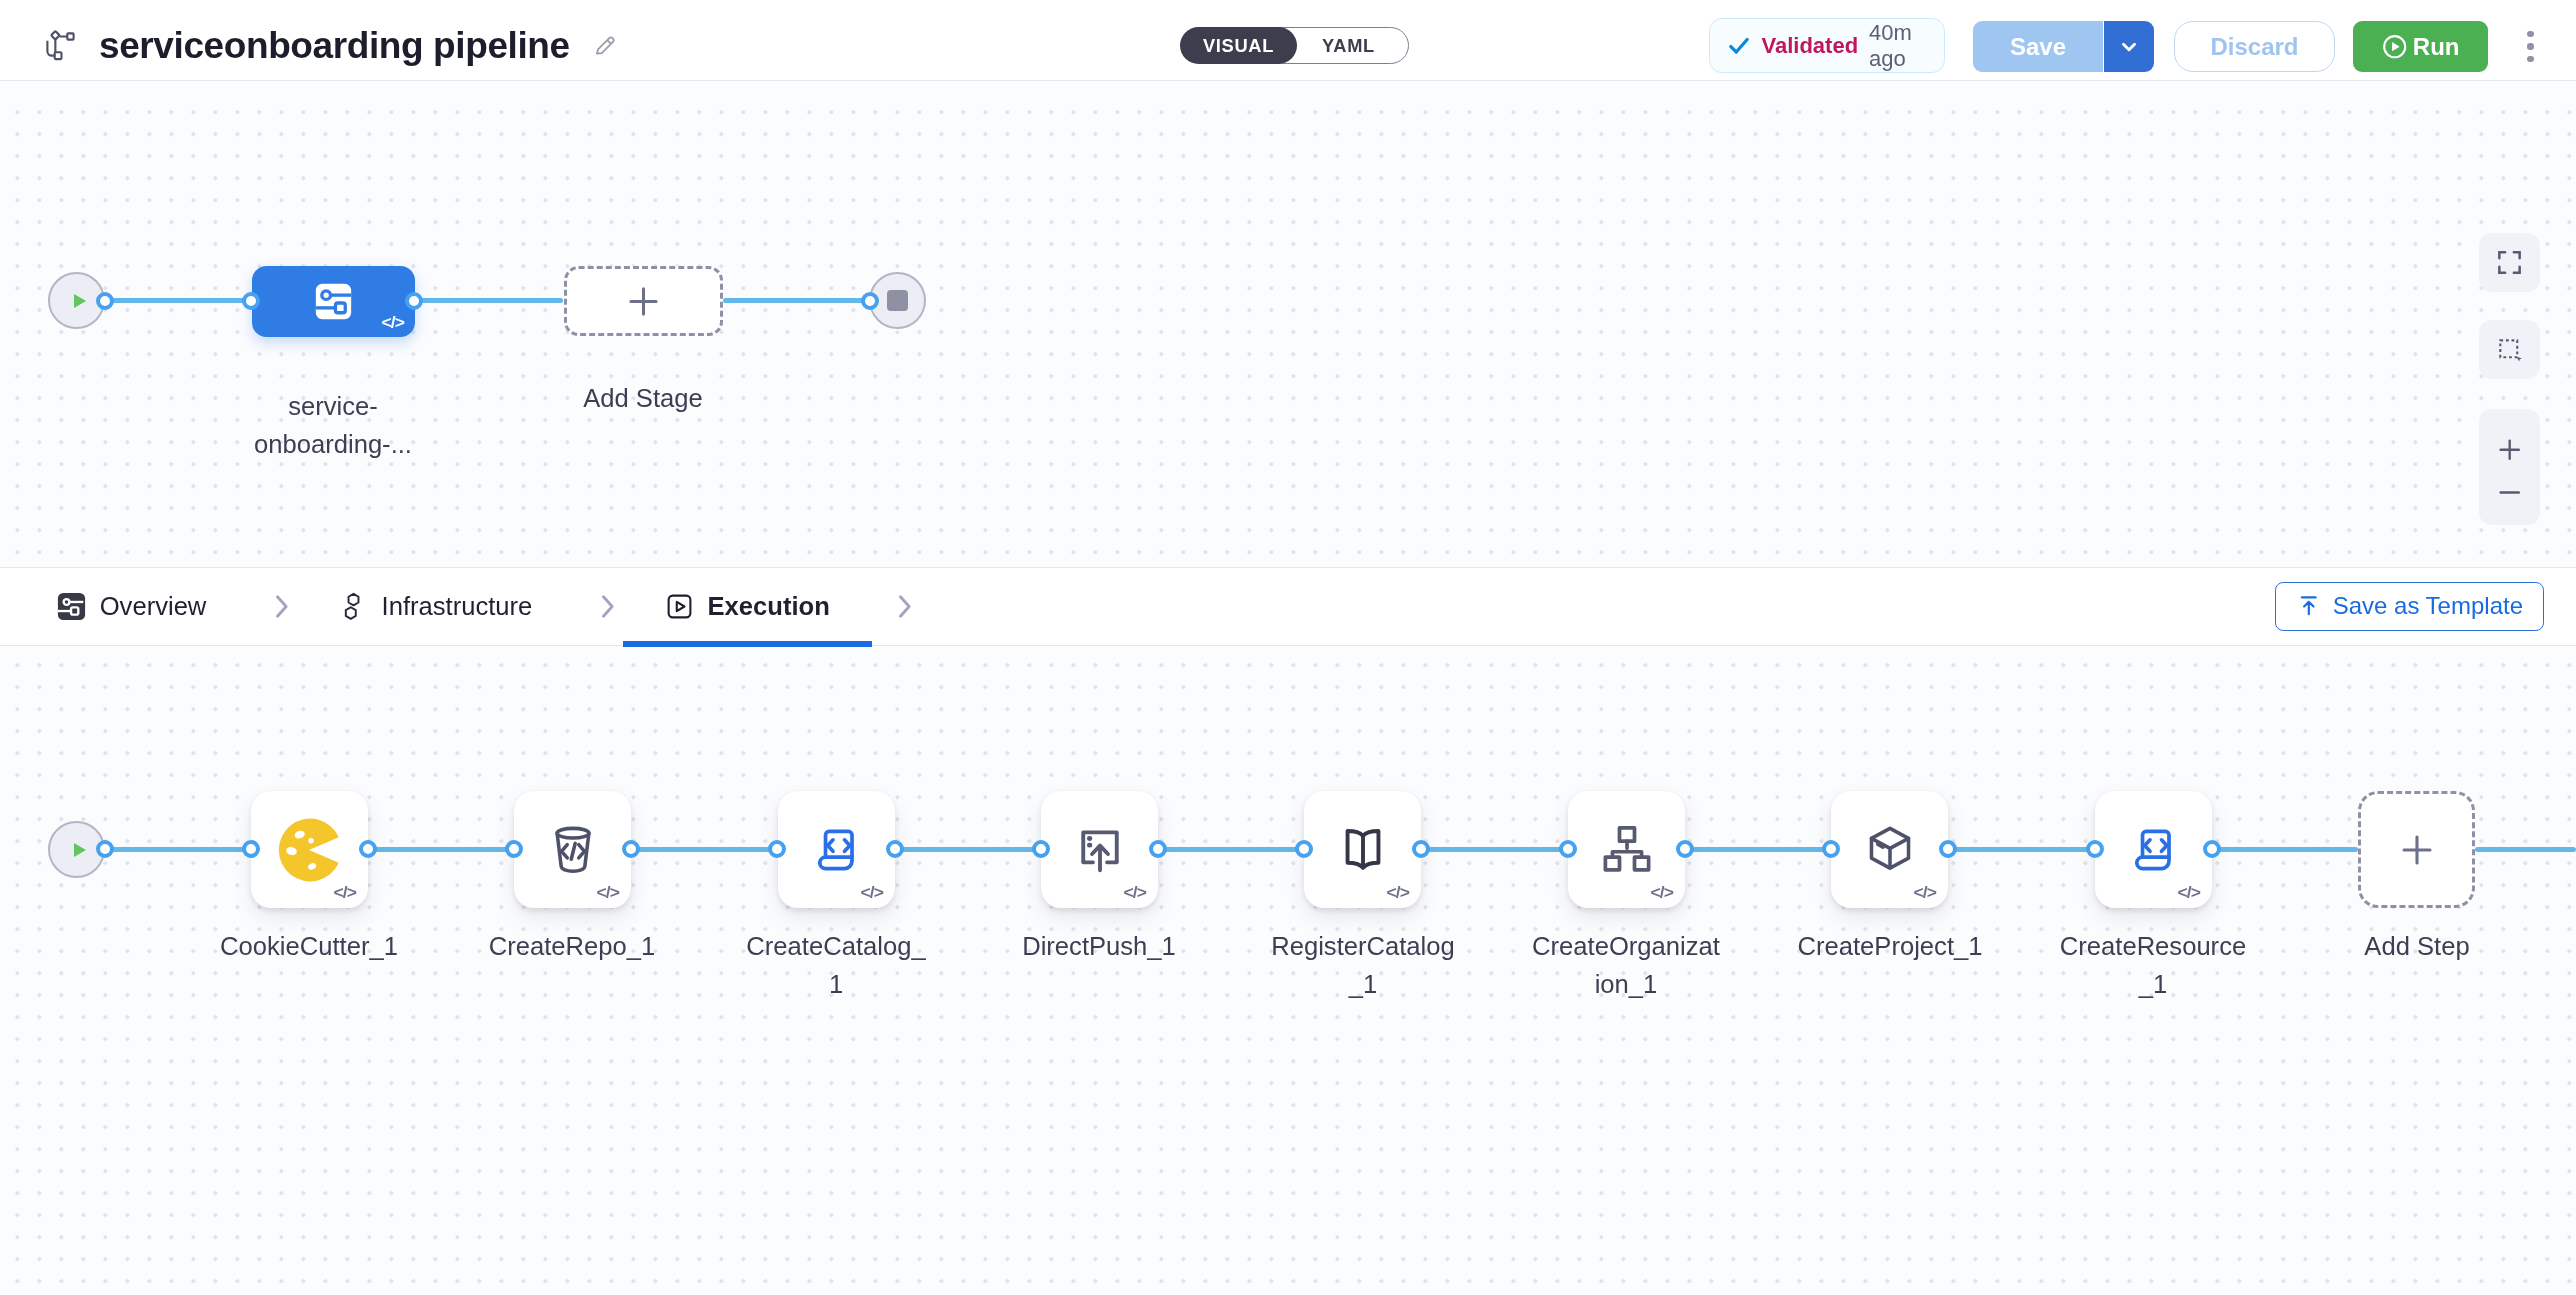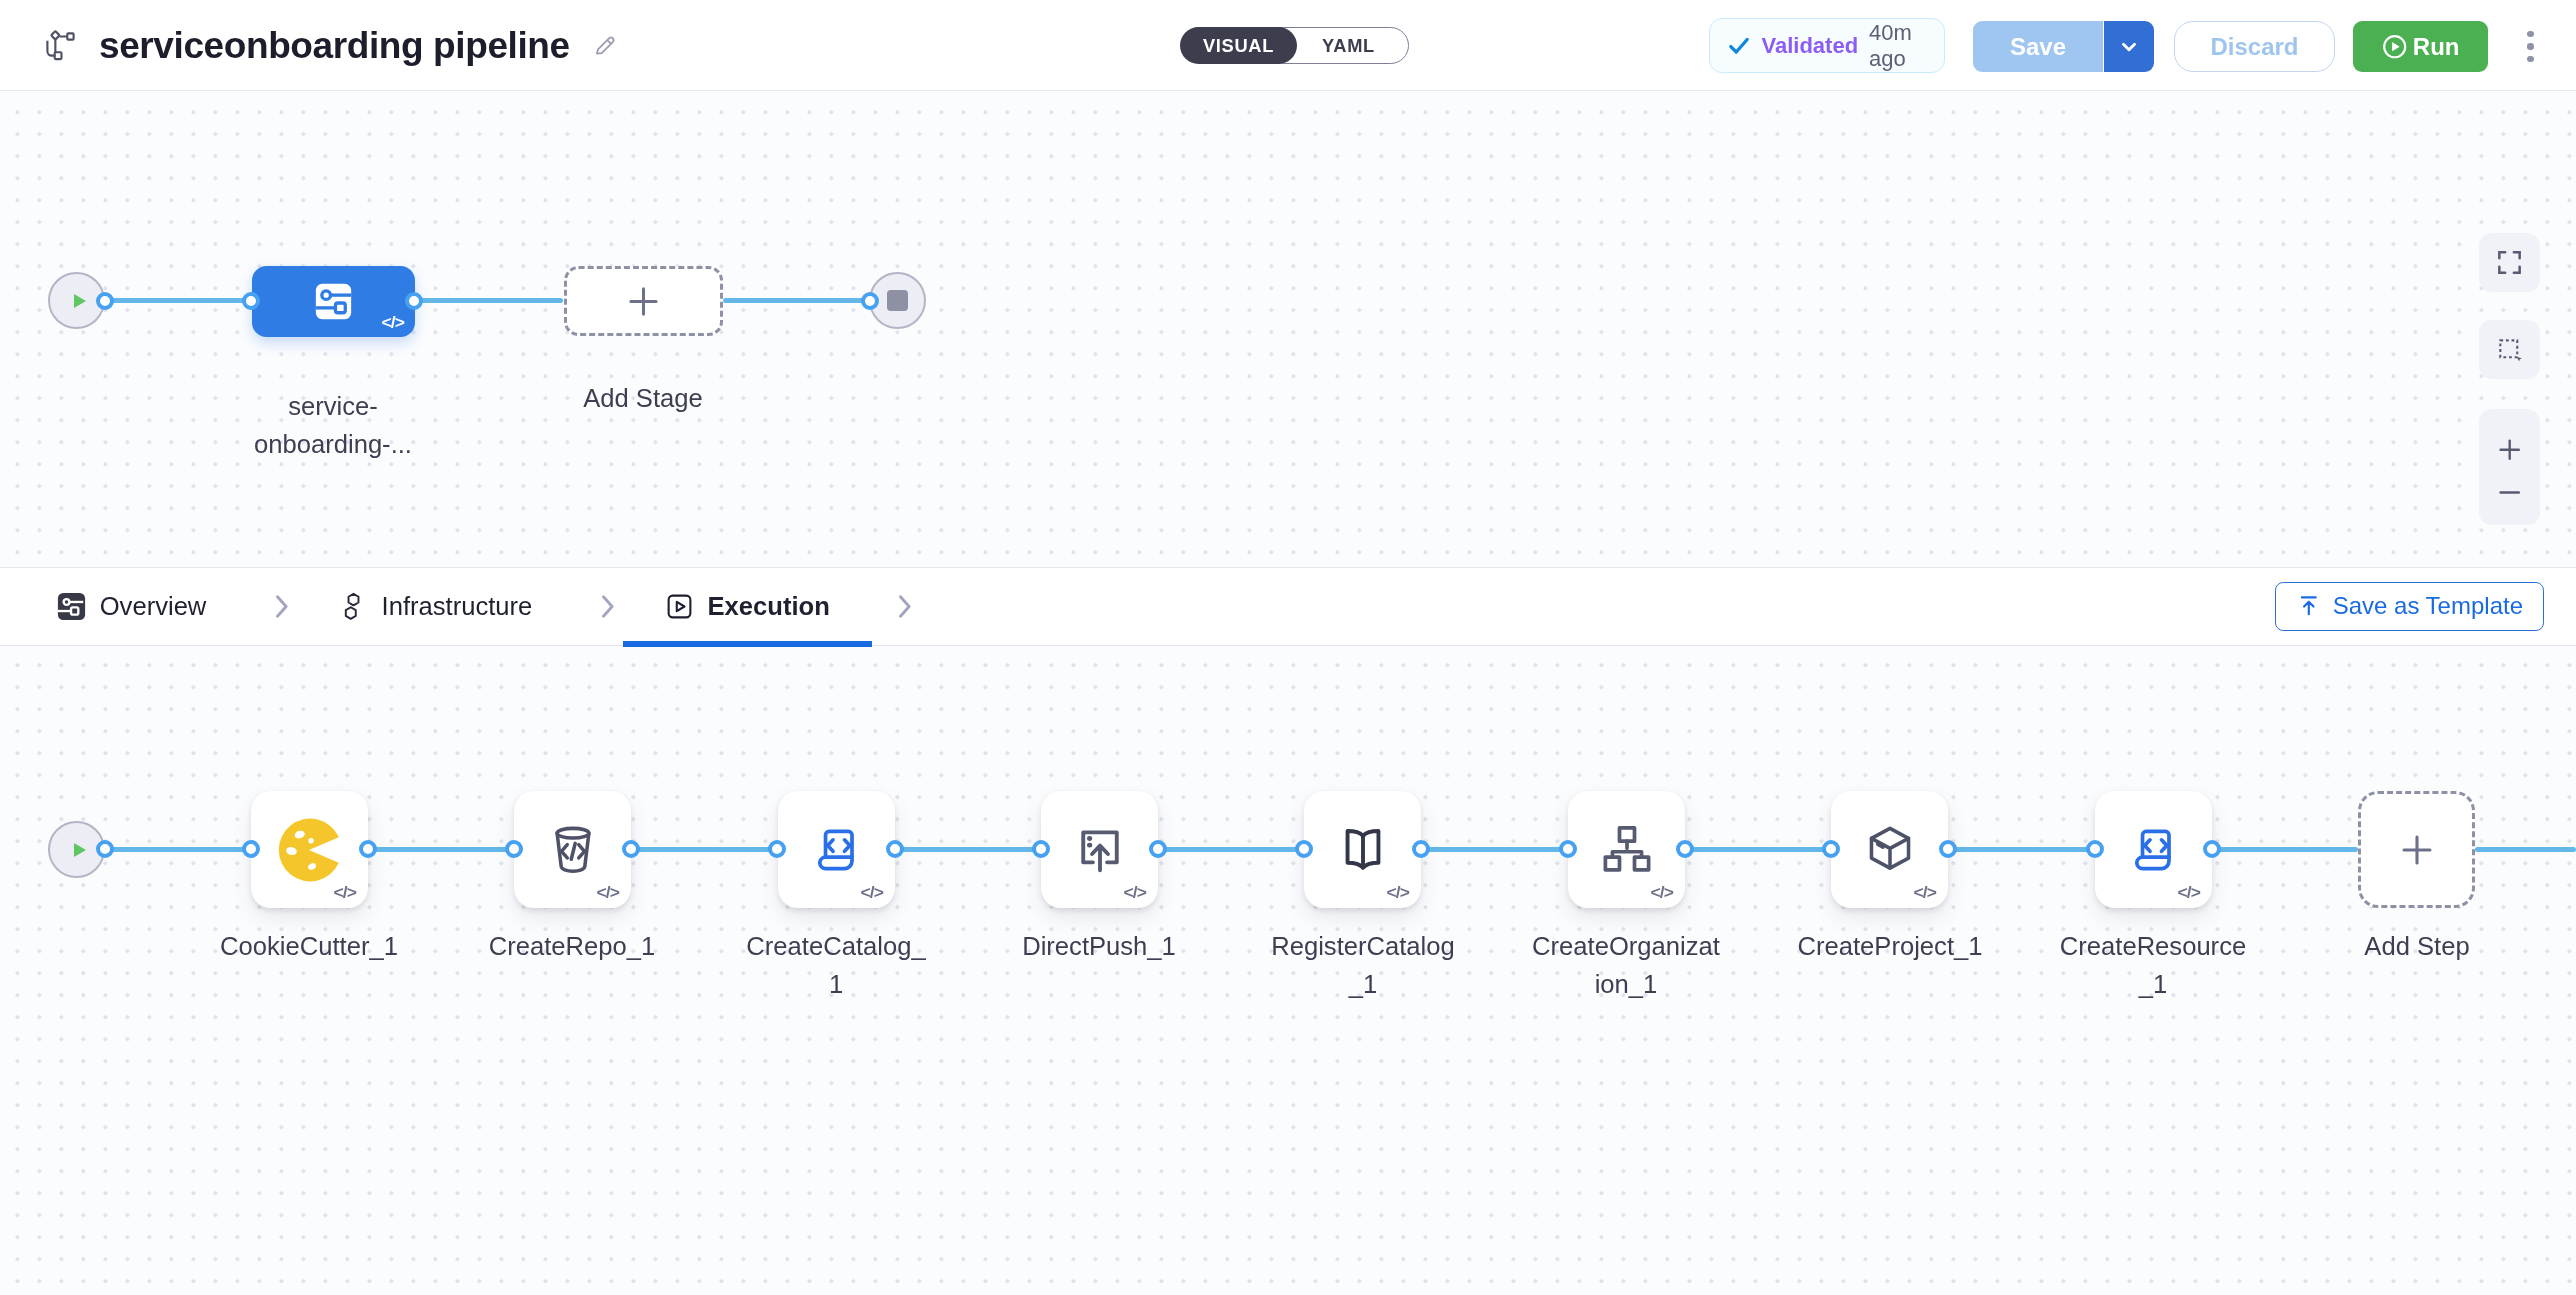--- a/index.html
+++ b/index.html
@@ -1,38 +1,38 @@
 <!DOCTYPE html>
 <html style="font-size:14.6px"><head>
 <meta charset="utf-8">
 <style>
   * { margin:0; padding:0; box-sizing:border-box; }
   html,body { width:2576px; height:1295px; overflow:hidden; }
   body { font-family:"Liberation Sans", sans-serif; background:#fbfcfe; }
   .app { position:relative; width:2576px; height:1295px; }
 
   
-  .header { position:absolute; top:0; left:0; width:100%; height:91px;
+  .header { position:absolute; top:0; left:0; width:100%; height:81px;
             background:#fff; border-bottom:1.8px solid #e7e8ef; z-index:10; }
   .header-left { position:absolute; left:44px; top:0; height:91px; display:flex; align-items:center; gap:22px; }
   .page-title { font-size:37px; font-weight:700; color:#1d1e2c; letter-spacing:-0.4px; }
   .icon { display:inline-flex; align-items:center; justify-content:center; }
 
   .view-toggle { position:absolute; left:1180px; top:27.4px; width:229px; height:37px; }
   .seg { position:absolute; top:0; height:37px; display:flex; align-items:center; justify-content:center;
          font-size:18.3px; font-weight:700; letter-spacing:0.7px; cursor:pointer; }
   .seg-yaml { right:0; width:145px; background:#fff; border:1.8px solid #7d7f97; border-radius:19px;
               color:#3c3d4d; padding-left:24px; }
   .seg-visual { left:0; width:117px; background:#3c3d4d; border-radius:19px; color:#fff; z-index:2; }
 
   .header-right { position:absolute; right:0; top:0; height:91px; }
   .validated-pill { position:absolute; left:-867px; top:18.3px; height:55px; width:236px;
                     border:1.8px solid #c9ecfa; background:#f7fdff; border-radius:12.8px;
                     display:flex; align-items:center; gap:11px; padding:0 16.5px; }
-  .validated-label { font-size:22px; font-weight:700; color:#8b5cf6; }
+  .validated-label { font-size:22px; font-weight:700; color:#be185d; }
   .validated-time { font-size:22px; color:#5c5f76; }
   .save-split { position:absolute; left:-603px; top:21px; height:51px; display:flex; border-radius:9.1px; overflow:hidden; }
   .save-main { width:130px; background:#9ec6f0; color:#fff; font-size:24px; font-weight:700;
                display:flex; align-items:center; justify-content:center; border:none; cursor:pointer;
                font-family:inherit; }
   .save-caret { width:51px; background:#316fd4; display:flex; align-items:center; justify-content:center;
                 border:none; border-left:1.8px solid #fff; cursor:pointer; }
   .discard-btn { position:absolute; left:-402px; top:21px; height:51px; width:161px; background:#fff;
                  border:1.8px solid #c3d6ee; border-radius:19px; color:#9fc5ef; font-size:24px; font-weight:700;
                  display:flex; align-items:center; justify-content:center; cursor:pointer; font-family:inherit; }

